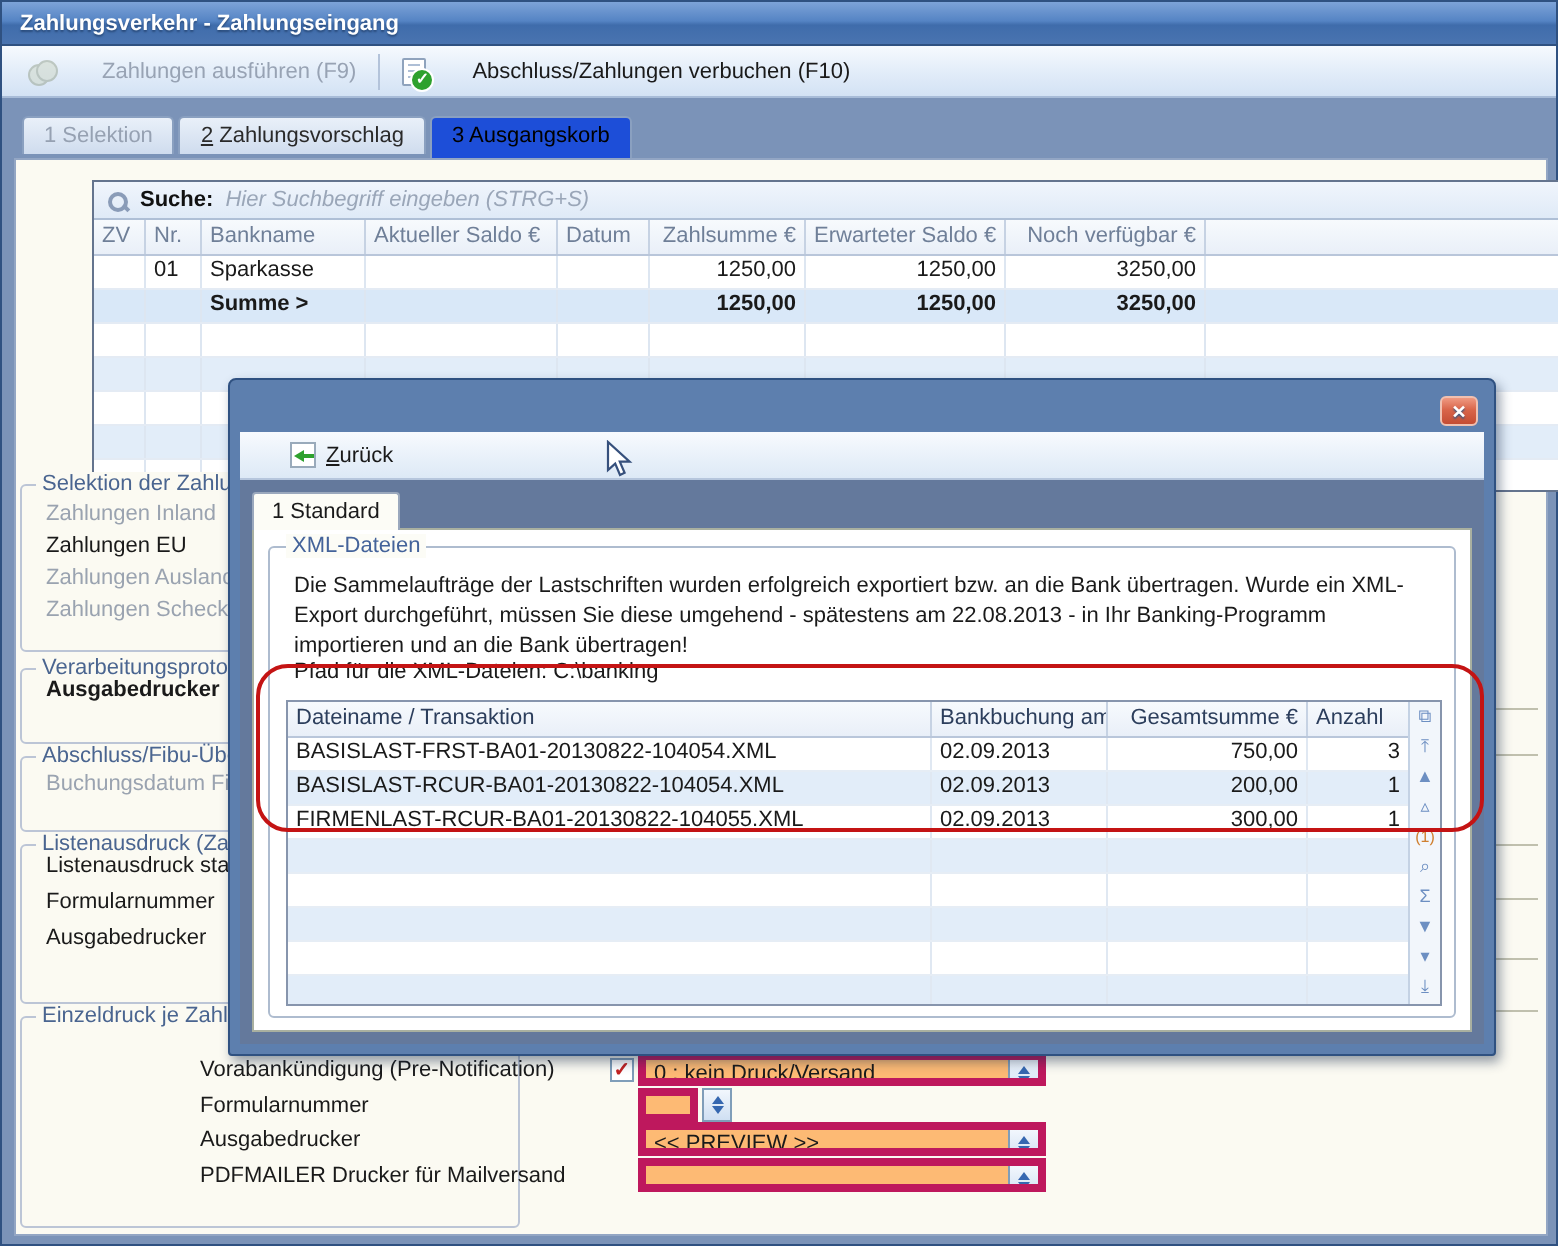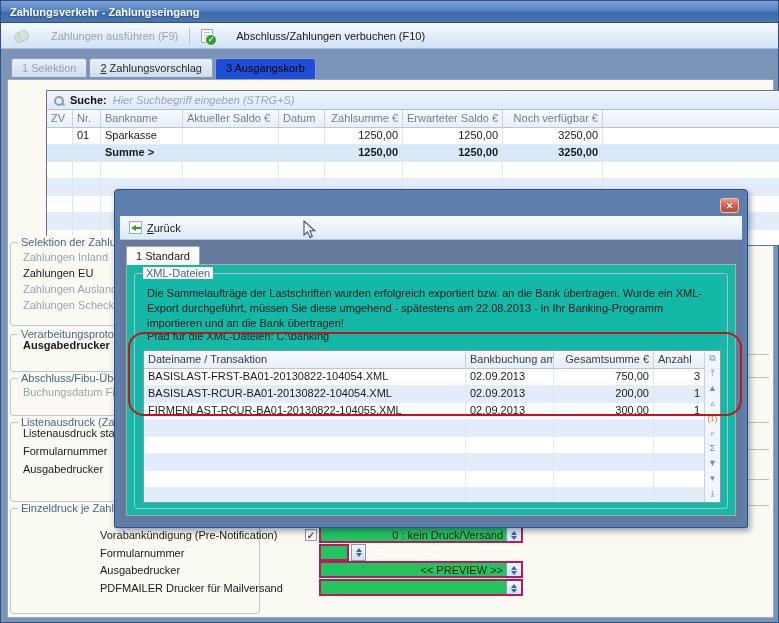--- a/index.html
+++ b/index.html
@@ -70,51 +70,51 @@
   .fgroup .fitem.strong { font-weight:bold; }
   #g1{top:162px;height:84px} #g2{top:254px;height:38px} #g3{top:298px;height:38px}
   #g4{top:342px;height:80px} #g5{top:428px;height:106px}
   #g2 .fitem, #g4 .fitem { padding-top:4px; }
 
   
   .frow { position:absolute; height:17px; display:flex; align-items:center; }
   .frow .flabel { position:absolute; left:92px; white-space:nowrap; }
   .checkbox { position:absolute; left:297px; width:12px; height:12px; background:#fff; border:1px solid #7f9db9;
     color:#c32222; font-size:10px; font-weight:bold; line-height:11px; text-align:center; }
-  .field { position:absolute; left:311px; width:204px; height:17px; background:#22c55e; border:2px solid #be185d;
-    padding:1px 18px 1px 4px; white-space:nowrap; overflow:hidden;text-align:right; }
+  .field { position:absolute; left:311px; width:204px; height:17px; background:#fdba74; border:4px solid #be185d;
+    padding:1px 18px 1px 4px; white-space:nowrap; overflow:hidden; }
   .field.small { width:30px; padding-right:4px; }
   .spin { position:absolute; top:0; right:0; width:15px; height:15px;
     background:linear-gradient(#f2f7fd,#cfdff2); border-left:1px solid #7f9db9; }
   .spin::before, .spin::after { content:""; position:absolute; left:4px; border-left:3px solid transparent; border-right:3px solid transparent; }
   .spin::before { top:3px; border-bottom:4px solid #3567b0; }
   .spin::after { bottom:3px; border-top:4px solid #3567b0; }
   .spin.out { left:343px; width:15px; height:17px; border:1px solid #7f9db9; }
   .sliver-line { position:absolute; width:22px; height:1px; background:#c0c0ae; left:739px; }
 
   
   .dialog { position:absolute; left:113px; top:188px; width:634px; height:339px; z-index:10;
     border:1px solid #2f5181; background:#5d7fae; padding:5px; border-radius:4px 4px 2px 2px;
     box-shadow:2px 3px 6px rgba(20,40,70,.45); }
   .dlg-title { height:21px; background:linear-gradient(#8db84 0%, #84a2c9 0%, #6787b0 60%, #5c7ca8 100%);
     color:#fff; font-weight:bold; line-height:21px; padding-left:6px; position:relative;
     border-radius:2px 2px 0 0; text-shadow:0 1px 1px #3c5a82; }
   .dlg-close { position:absolute; right:3px; top:3px; width:19px; height:15px;
     background:linear-gradient(#ef9a82,#d9654a 45%,#c44c33); border:1px solid #f0c0b0; border-radius:3px;
     color:#fff; font-size:9px; font-weight:bold; text-align:center; line-height:14px; }
   .dlg-toolbar { height:24px; background:linear-gradient(#f7fafe,#dde9f6); border-bottom:1px solid #b6c6dd;
-    display:flex; align-items:center; padding-left:3px; }
+    display:flex; align-items:center; padding-left:19px; }
   .back-btn { display:flex; align-items:center; gap:5px; padding:1px 6px; }
   .icon-back { position:relative; width:13px; height:13px; background:#fff; border:1px solid #9ab; }
   .icon-back::before { content:""; position:absolute; left:1px; top:3px; border-top:3px solid transparent; border-bottom:3px solid transparent; border-right:5px solid #2ea12e; }
   .icon-back::after { content:""; position:absolute; left:6px; top:5px; width:5px; height:2px; background:#2ea12e; }
   .dlg-body { position:relative; height:282px; background:#64799c; padding:6px; }
   .dlg-tab { position:absolute; left:6px; top:6px; height:19px; padding:3px 9px; background:#fcfcf6;
     border:1px solid #9aa8bd; border-bottom:none; border-radius:2px 2px 0 0; z-index:2; }
-  .dlg-content { position:absolute; left:6px; right:6px; top:24px; bottom:6px; background:#14b8a6; border:1px solid #a9b0a0; }
+  .dlg-content { position:absolute; left:6px; right:6px; top:24px; bottom:6px; background:#ffffff; border:1px solid #a9b0a0; }
   .dlg-fieldset { position:absolute; left:7px; right:7px; top:8px; bottom:6px; border:1px solid #aebccf; border-radius:3px; }
   .dlg-fieldset .legend { position:absolute; top:-7px; left:8px; background:#fcfcf6; padding:0 3px; color:#44639a; }
   .dlg-msg { position:absolute; left:12px; top:12px; width:572px; line-height:15px; }
   .dlg-path { position:absolute; left:12px; top:56px; }
   .ftable { position:absolute; left:8px; top:76px; width:578px; height:153px; border:1px solid #8795ad; background:#fff; overflow:hidden; }
   .ftable-inner { position:absolute; left:0; top:0; right:16px; bottom:0; }
   .fhdr { display:flex; height:18px; background:linear-gradient(#f7fafd,#e9eff8); border-bottom:1px solid #b9c6da; color:#2c3e5c; }
   .fhdr > div { border-right:1px solid #c6d2e3; padding:2px 4px; white-space:nowrap; overflow:hidden; }
   .frow2 { display:flex; height:17px; border-bottom:1px solid #e6edf5; white-space:nowrap; }
   .frow2 > div { border-right:1px solid #e0e8f2; padding:1px 4px; overflow:hidden; }

